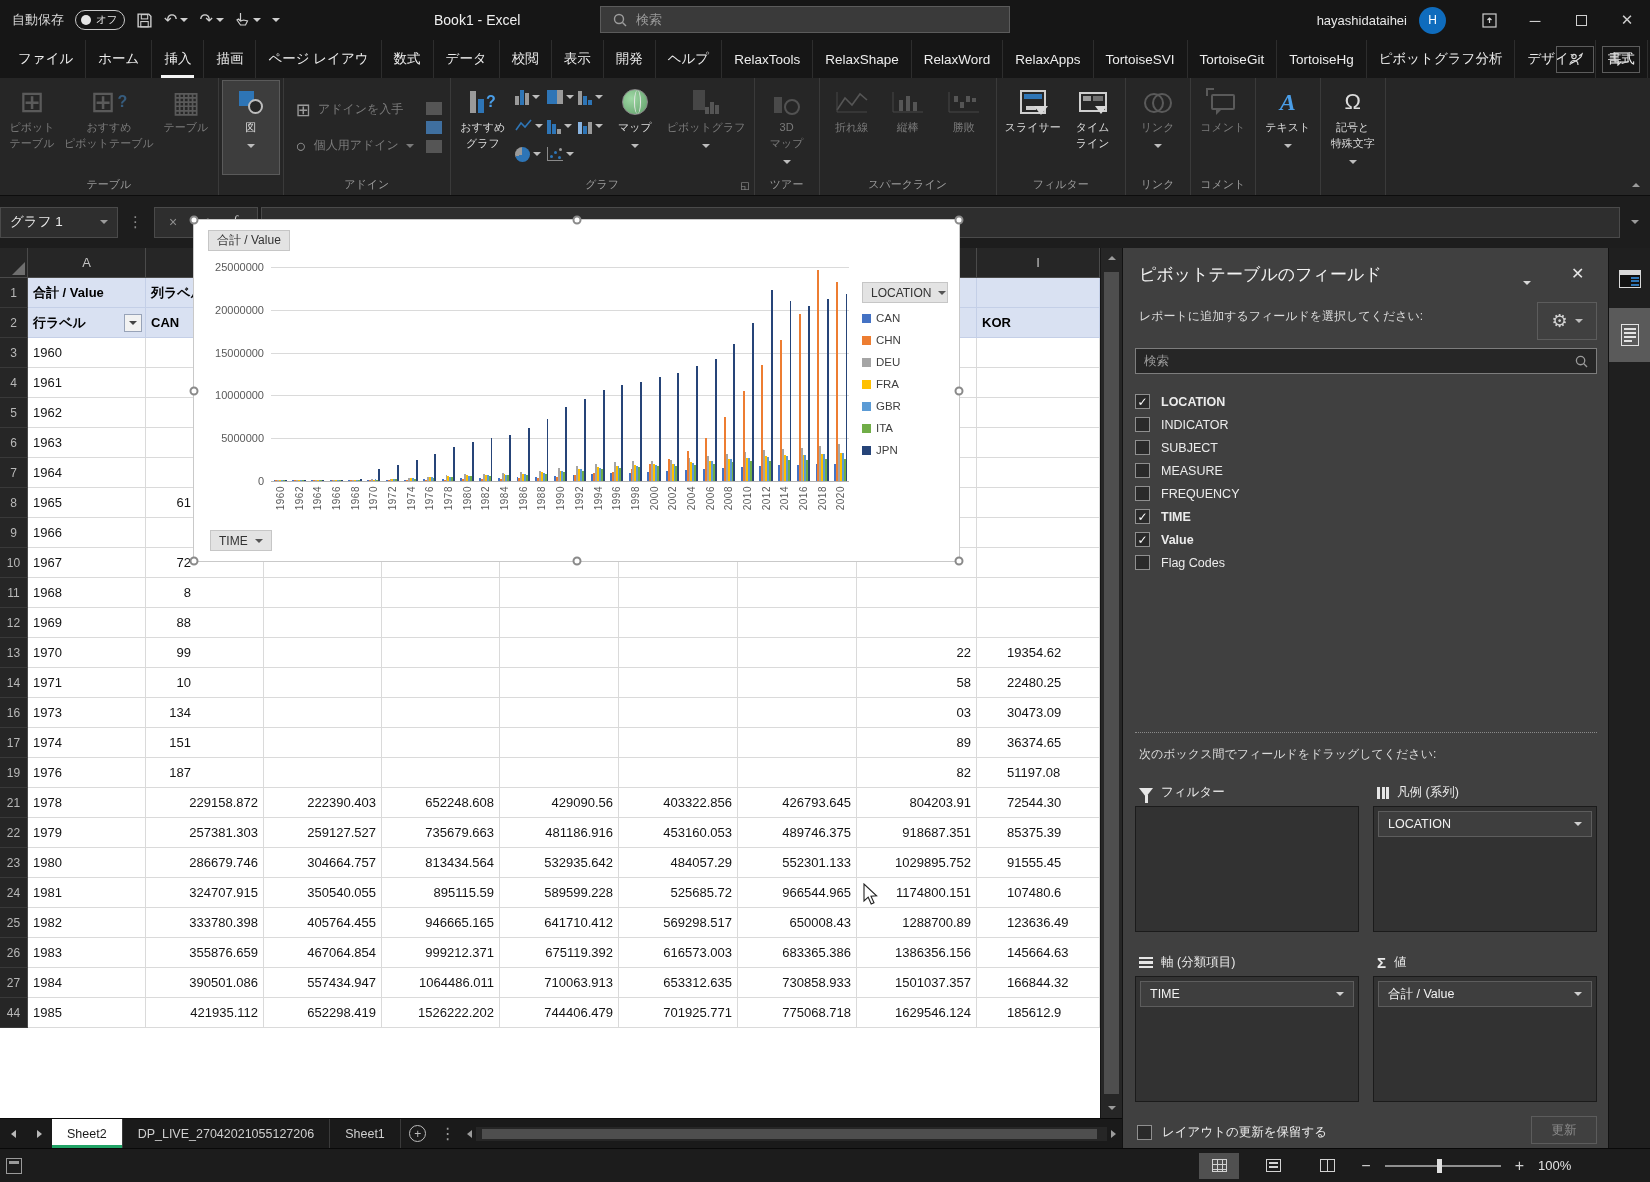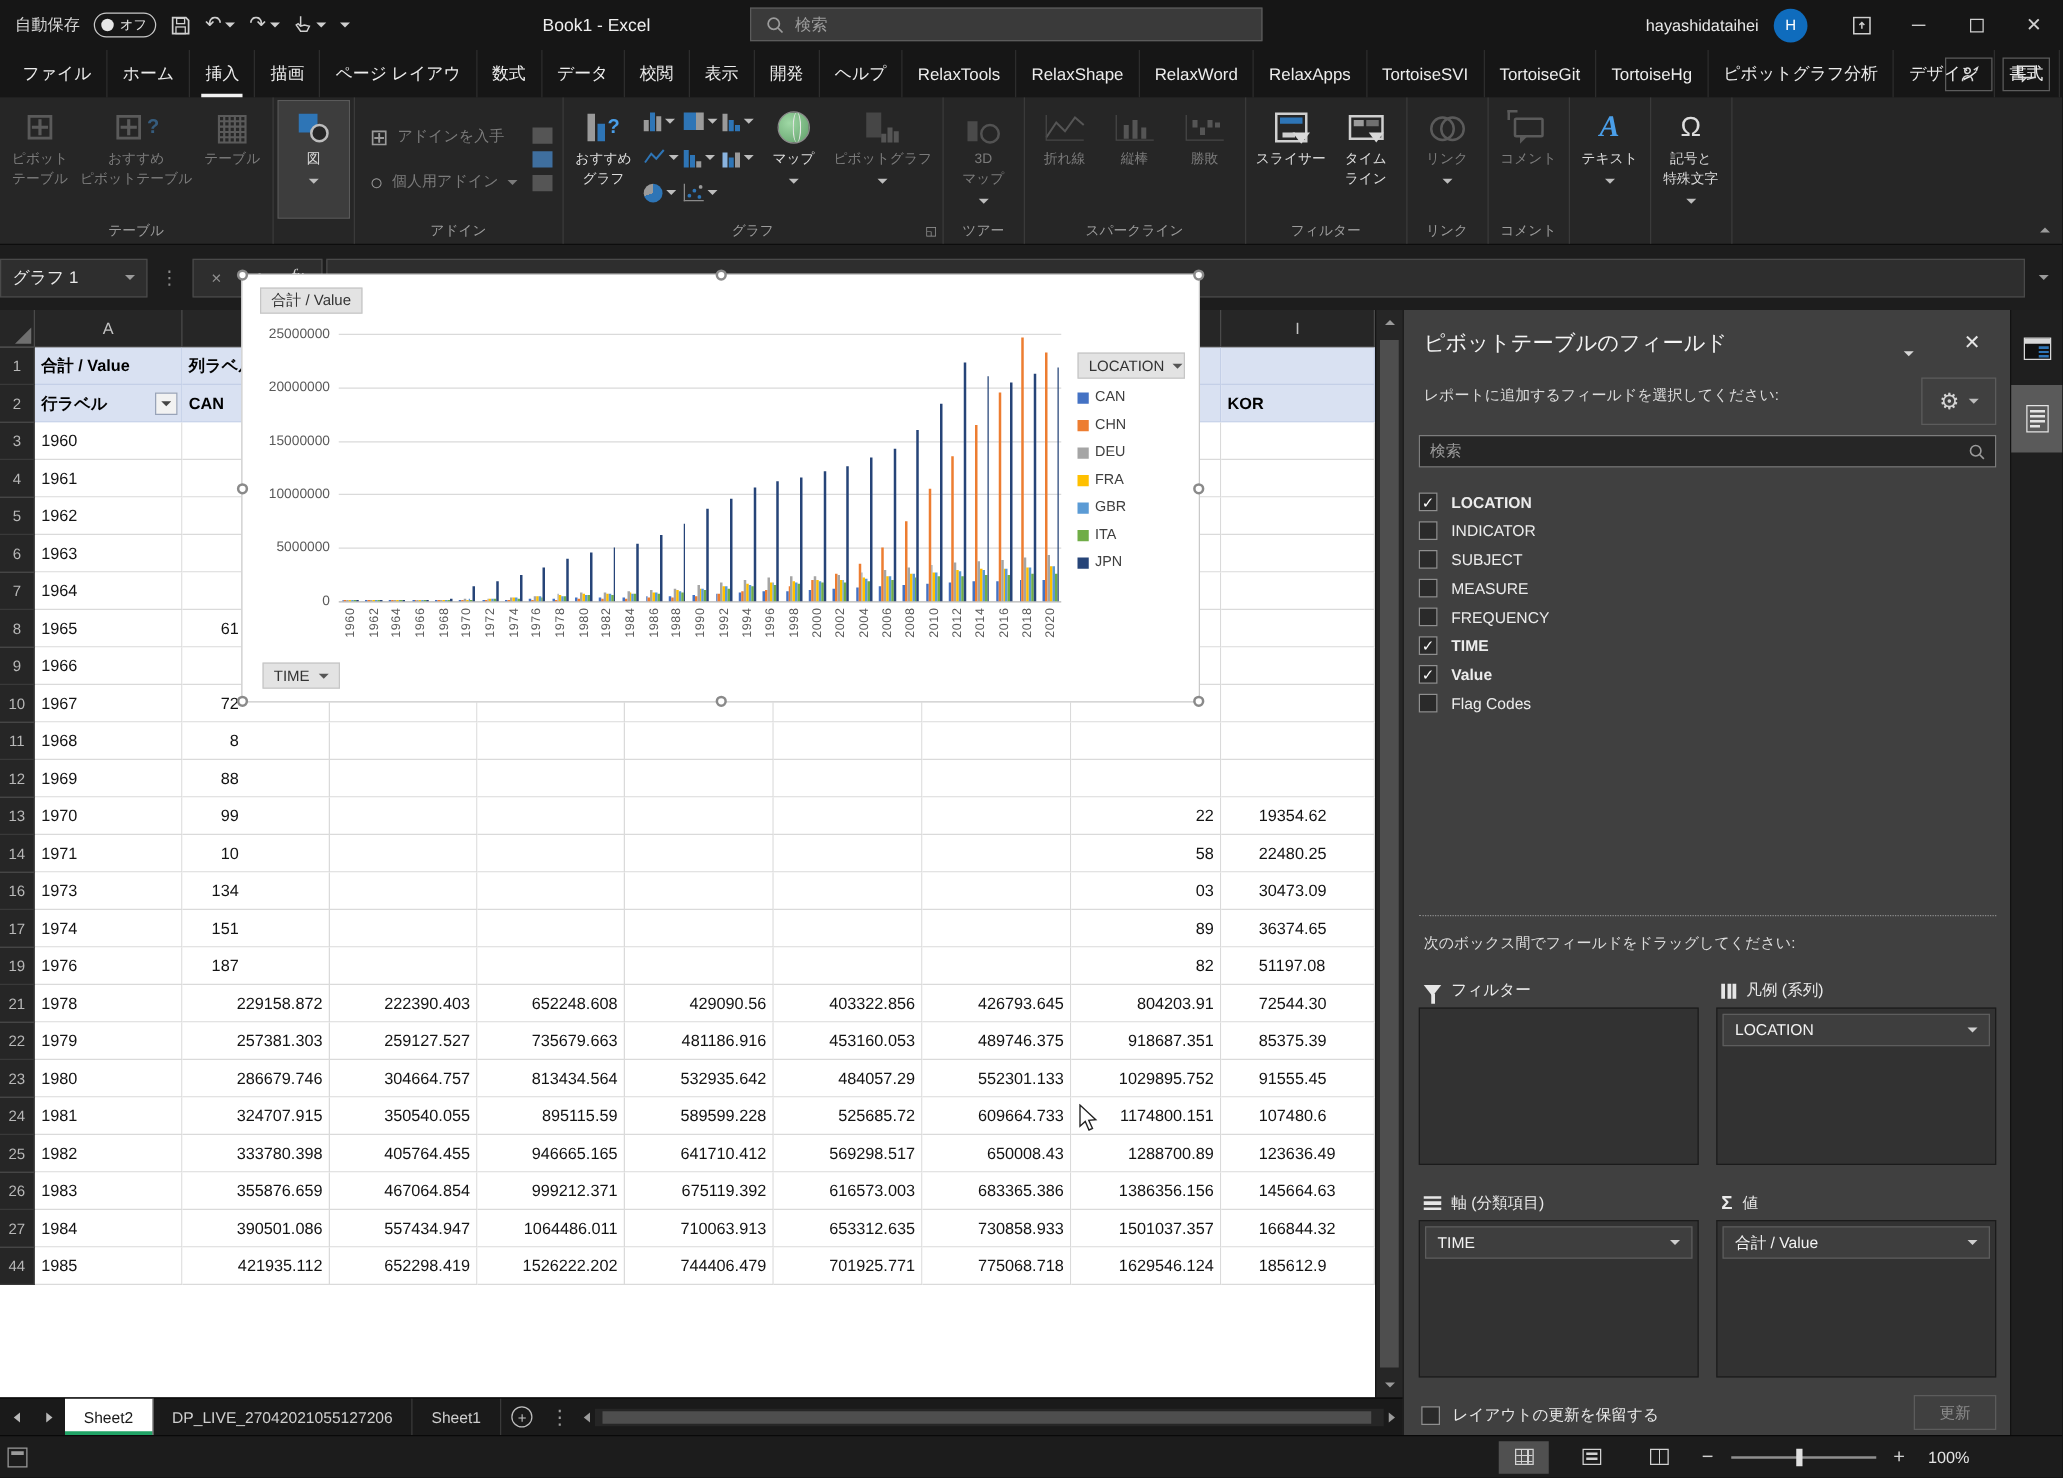--- a/index.html
+++ b/index.html
@@ -177,21 +177,21 @@
 .st-right{margin-left:auto;display:flex;align-items:center;gap:14px;padding-right:70px;}
 .viewbtn{width:40px;height:26px;display:flex;align-items:center;justify-content:center;}
 .viewbtn.sel{background:#505050;}
 .vic{width:15px;height:13px;border:1.5px solid #d2d2d2;position:relative;}
 .vic.grid{background:repeating-linear-gradient(90deg,transparent 0 4px,#d2d2d2 4px 5px),repeating-linear-gradient(transparent 0 4px,#d2d2d2 4px 5px);}
 .vic.page b{position:absolute;left:2px;right:2px;top:2px;height:2px;background:#d2d2d2;}
 .vic.brk{background:linear-gradient(90deg,transparent 0 6px,#d2d2d2 6px 7px,transparent 7px);}
 .ztrack{width:116px;height:2px;background:#8f8f8f;position:relative;}
 .zthumb{position:absolute;left:52px;top:-6px;width:5px;height:14px;background:#e0e0e0;}
 .zsign{color:#d2d2d2;font-size:16px;}
-.zpct{color:#e3e3e3;font-size:13px;min-width:42px;text-align:center;}
+.zpct{color:#e3e3e3;font-size:13px;min-width:42px;text-align:left;}
 .cursor{position:absolute;z-index:30;}
 </style>
 </head>
 <body>
 
 <div id="app">
 
   <div class="titlebar">
     <div class="qat">
       <span>自動保存</span>
@@ -857,21 +857,21 @@
         <div class="scell cut" style="width: 123px;">91555.45</div>
       </div>
       <div class="srow">
         <div class="sgut">24</div>
         <div class="scell year" style="width: 118px;">1981</div>
         <div class="scell" style="width: 118px;">324707.915</div>
         <div class="scell" style="width: 118px;">350540.055</div>
         <div class="scell" style="width: 118px;">895115.59</div>
         <div class="scell" style="width: 119px;">589599.228</div>
         <div class="scell" style="width: 119px;">525685.72</div>
-        <div class="scell" style="width: 119px;">609664.733</div>
+        <div class="scell" style="width: 119px;">966544.965</div>
         <div class="scell" style="width: 120px;">1174800.151</div>
         <div class="scell cut" style="width: 123px;">107480.6</div>
       </div>
       <div class="srow">
         <div class="sgut">25</div>
         <div class="scell year" style="width: 118px;">1982</div>
         <div class="scell" style="width: 118px;">333780.398</div>
         <div class="scell" style="width: 118px;">405764.455</div>
         <div class="scell" style="width: 118px;">946665.165</div>
         <div class="scell" style="width: 119px;">641710.412</div>

